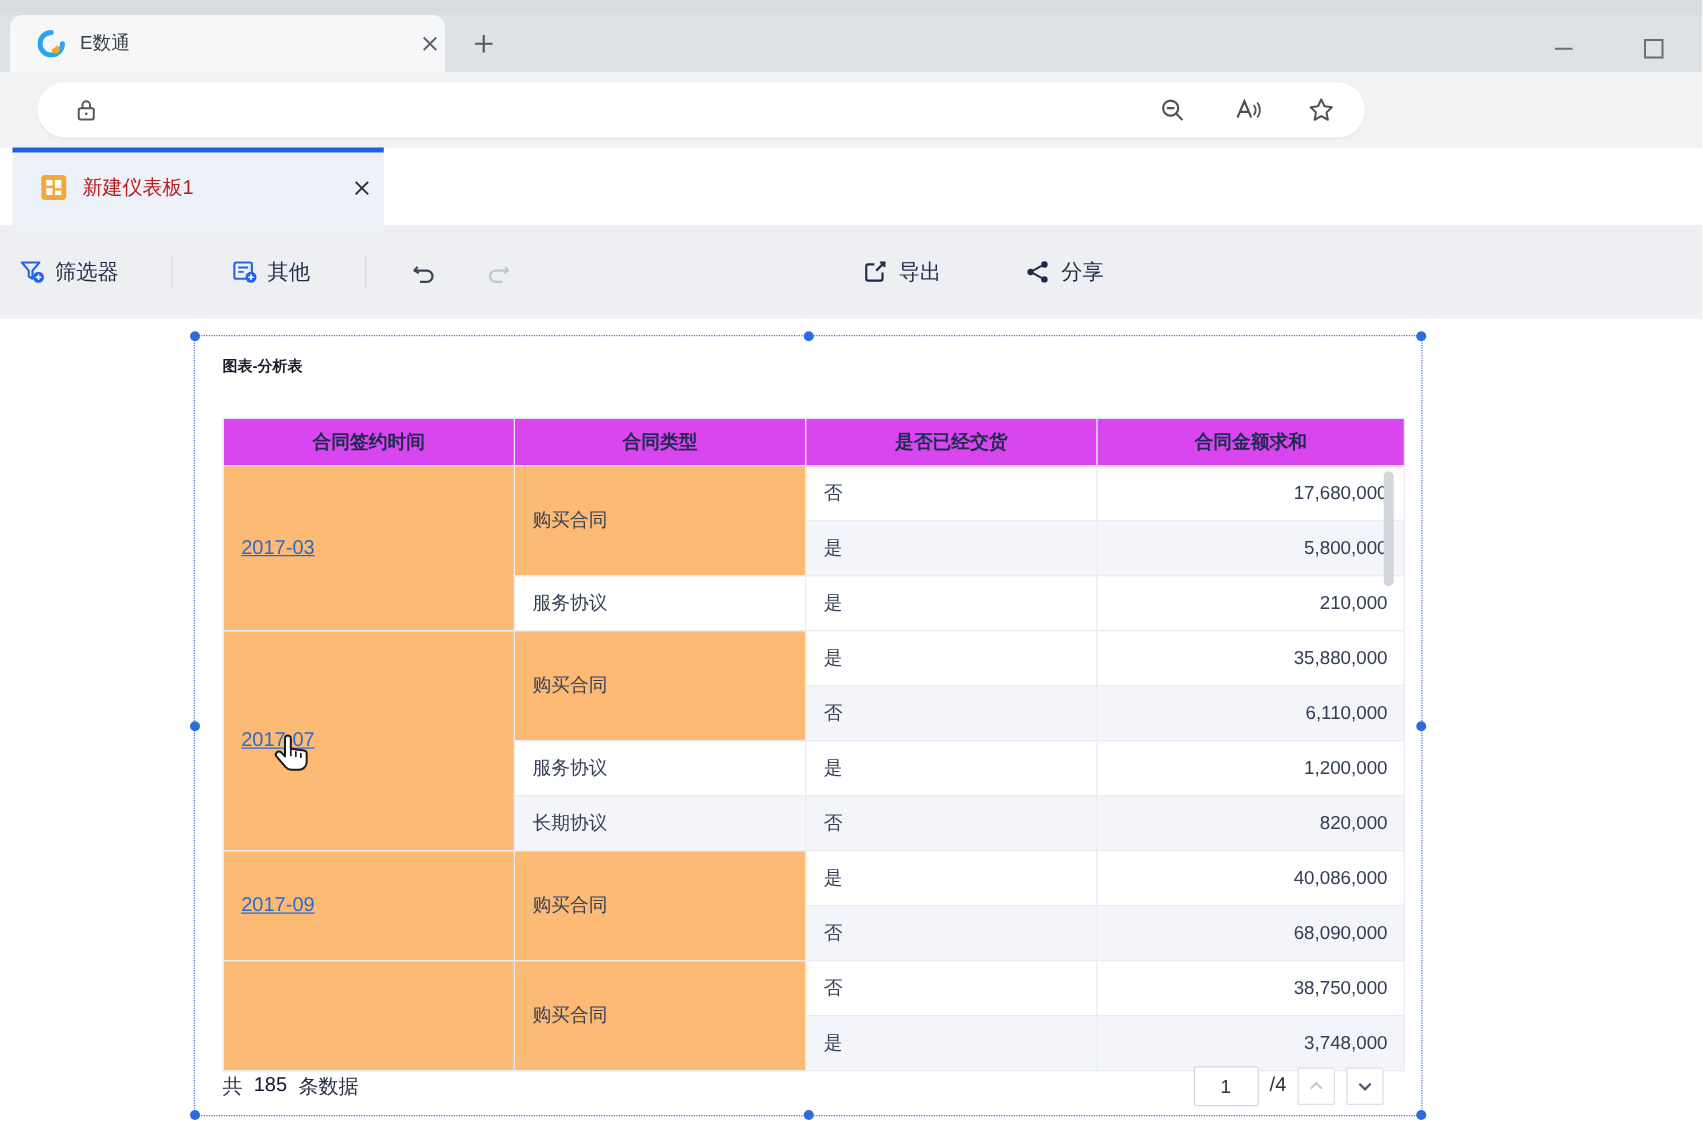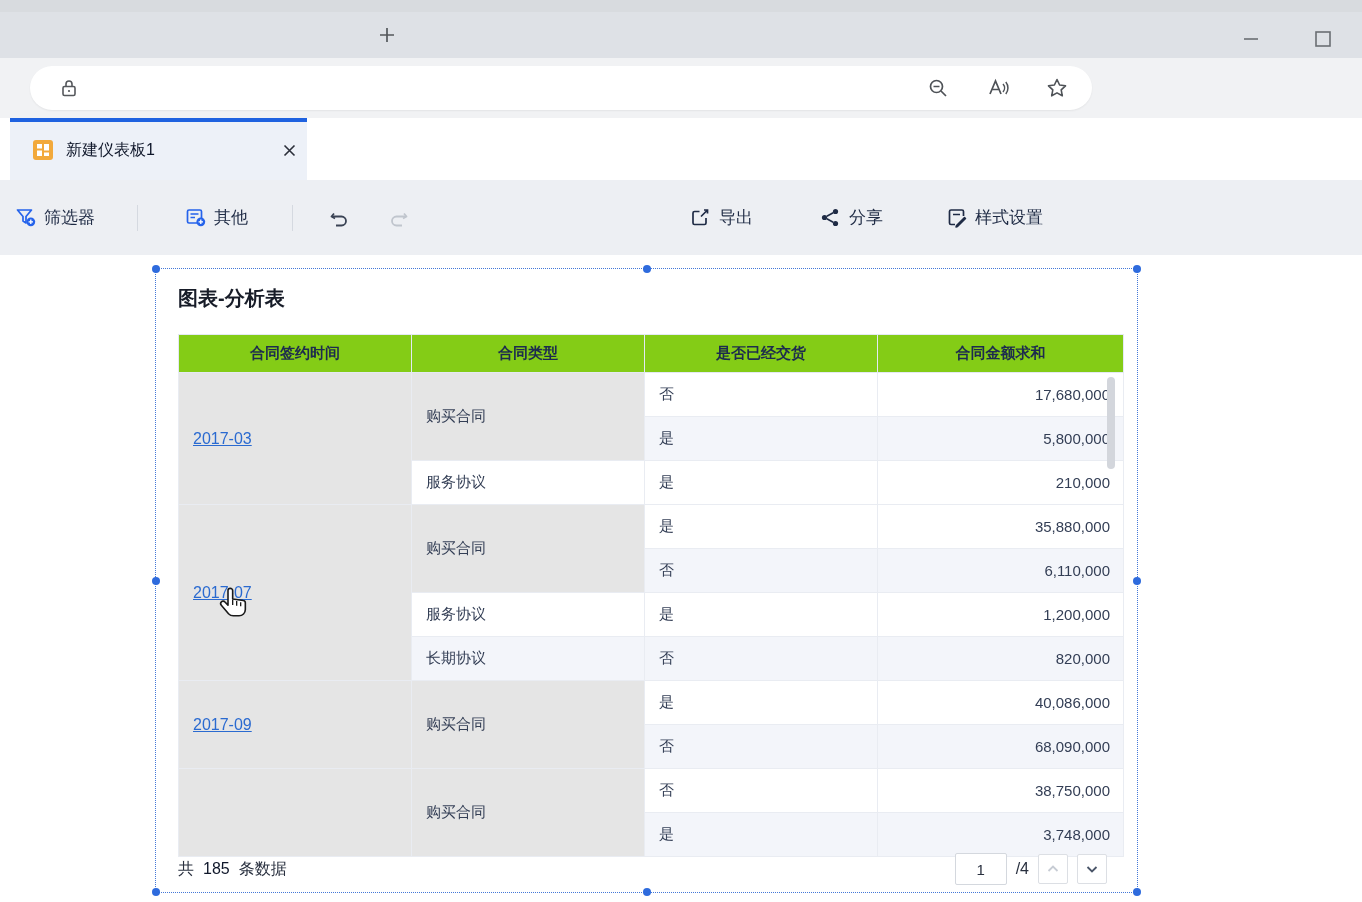--- a/index.html
+++ b/index.html
@@ -22,44 +22,44 @@
   .lock-icon{position:absolute;left:28px;top:11px;width:22px;height:22px;color:#55585c;}
   .url-text{position:absolute;left:74px;top:11px;font-size:17px;white-space:nowrap;color:#6b6f74;}
   .url-text .host{color:#1b1d1f;font-weight:700;}
   .pill-icon{position:absolute;top:10px;width:24px;height:24px;color:#4e5257;}
   .bar-icon{position:absolute;top:76px;width:26px;height:26px;color:#3e4247;}
 
   
   .doc-bar{position:absolute;left:0;top:118px;width:1362px;height:62px;background:#fff;}
   .doc-tab{position:absolute;left:10px;top:0;width:297px;height:62px;background:#edf1f8;border-top:4px solid #1f62e0;box-sizing:border-box;}
   .doc-tab-icon{position:absolute;left:22px;top:17px;width:22px;height:22px;}
-  .doc-tab-label{position:absolute;left:56px;top:18px;font-size:16px;color:#0f172a;}
+  .doc-tab-label{position:absolute;left:56px;top:18px;font-size:16px;color:#b91c1c;}
   .doc-tab-close{position:absolute;left:272px;top:21px;width:15px;height:15px;color:#2b2f3a;}
   .hdr-icon{position:absolute;top:138px;width:25px;height:25px;color:#1f2b4a;}
 
   
   .app-toolbar{position:absolute;left:0;top:180px;width:1362px;height:94px;background:#edeff3;}
   .tb-item{position:absolute;top:0;height:75px;display:flex;align-items:center;gap:8px;color:#1f2b45;font-size:17px;cursor:default;}
   .tb-icon{width:21px;height:21px;display:inline-block;}
   .tb-divider{position:absolute;top:25px;width:1px;height:26px;background:#d5d9e0;}
   .caret{width:0;height:0;border-left:6px solid transparent;border-right:6px solid transparent;border-top:7px solid #2b2f3a;margin-left:6px;}
   .save-btn{position:absolute;left:1250px;top:199px;width:100px;height:39px;background:#dde0e5;border-radius:3px;display:flex;align-items:center;justify-content:center;gap:8px;color:#aeb4bd;font-size:17px;}
   .save-btn .tb-icon{color:#aeb4bd;}
 
   
   .canvas{position:absolute;left:0;top:255px;width:1362px;height:647px;background:#fff;}
   .widget{position:absolute;left:155px;top:13px;width:983px;height:625px;border:1px dotted #4478d8;box-sizing:border-box;}
   .handle{position:absolute;width:8px;height:8px;border-radius:50%;background:#2e6bdd;}
-  .widget-title{position:absolute;left:22px;top:16px;font-size:20px;font-weight:700;color:#171c28;}
+  .widget-title{position:absolute;left:22px;top:16px;font-size:12px;font-weight:700;color:#171c28;}
 
   table.an-table{position:absolute;left:22px;top:65px;border-collapse:collapse;table-layout:fixed;width:941px;font-size:15px;color:#333e55;}
-  .an-table th{height:37px;background:#84cc16;color:#1d2b4e;font-weight:700;border:1px solid #e4e9f3;font-size:15px;text-align:center;padding:0;}
+  .an-table th{height:37px;background:#d946ef;color:#1d2b4e;font-weight:700;border:1px solid #e4e9f3;font-size:15px;text-align:center;padding:0;}
   .an-table td{height:43px;border:1px solid #e9ecf2;padding:0 14px;background:transparent;}
   .an-table tr.stripe{background:#f3f5fa;}
-  .an-table td.span{background:#e5e5e5;}
+  .an-table td.span{background:#fdba74;}
   .an-table .w1{width:232px;} .an-table .w2{width:232px;} .an-table .w3{width:232px;} .an-table .w4{width:245px;}
   .an-table td.col-amount{text-align:right;padding-right:13px;}
   .an-table a{color:#2a6ad0;text-decoration:underline;font-size:16px;}
 
   .scroll-thumb{position:absolute;left:951px;top:108px;width:8px;height:92px;border-radius:4px;background:#d3d6dc;}
 
   .tbl-footer{position:absolute;left:22px;top:580px;width:939px;height:40px;}
   .total-line{position:absolute;left:0;top:0;height:40px;display:flex;align-items:center;gap:9px;font-size:16px;color:#29303f;}
   .total-count{color:#0f172a;}
   .pager{position:absolute;right:10px;top:0;height:40px;display:flex;align-items:center;gap:9px;}
@@ -72,20 +72,35 @@
   svg{display:block;}
 </style>
 </head>
 <body>
 
 <div class="stage">
 
   <div class="top-strip"></div>
 
   <div class="tab-strip">
+    <div class="browser-tab">
+      <span class="favicon">
+        <svg viewBox="0 0 22 22" width="22" height="22">
+          <path d="M11 2 a9 9 0 1 0 9 9" fill="none" stroke="#2aa3f0" stroke-width="4" stroke-linecap="round"></path>
+          <circle cx="14.5" cy="15.5" r="3.2" fill="#f5a623"></circle>
+          <circle cx="11" cy="11" r="4.2" fill="#f6f7f8"></circle>
+        </svg>
+      </span>
+      <span class="tab-title">E数通</span>
+      <span class="tab-close">
+        <svg viewBox="0 0 16 16" width="16" height="16">
+            <path d="M3 3 L13 13 M13 3 L3 13" stroke="currentColor" stroke-width="1.6" fill="none"></path>
+          </svg>
+      </span>
+    </div>
     <span class="new-tab">
       <svg viewBox="0 0 18 18" width="18" height="18">
           <path d="M9 2 V16 M2 9 H16" stroke="currentColor" stroke-width="1.7" fill="none"></path>
         </svg>
     </span>
     <span class="win-btn win-min">
       <svg viewBox="0 0 24 24" width="24" height="24">
           <path d="M5 12 H19" stroke="currentColor" stroke-width="1.6"></path>
         </svg>
     </span>
@@ -250,30 +265,20 @@
     <div class="tb-item" style="left:820px">
       <span class="tb-icon">
         <svg viewBox="0 0 21 21" width="21" height="21">
           <circle cx="15.5" cy="4.5" r="2.6" fill="#1f2b45"></circle>
           <circle cx="4.5" cy="10.5" r="2.6" fill="#1f2b45"></circle>
           <circle cx="15.5" cy="16.5" r="2.6" fill="#1f2b45"></circle>
           <path d="M6.8 9.3 L13.2 5.7 M6.8 11.7 L13.2 15.3" stroke="#1f2b45" stroke-width="1.6"></path>
         </svg>
       </span>
       <span>分享</span>
-    </div>
-    <div class="tb-item" style="left:946px">
-      <span class="tb-icon">
-        <svg viewBox="0 0 21 21" width="21" height="21">
-          <path d="M17.5 9 V4.5 a1.5 1.5 0 0 0 -1.5 -1.5 H5 a1.5 1.5 0 0 0 -1.5 1.5 V16 a1.5 1.5 0 0 0 1.5 1.5 H9" fill="none" stroke="#1f2b45" stroke-width="1.7"></path>
-          <path d="M18.5 10.5 L12.5 16.5 L10.5 18.5 L10 20 L11.5 19.5 L13.5 17.5 L19.5 11.5 Z" fill="none" stroke="#1f2b45" stroke-width="1.5" stroke-linejoin="round"></path>
-          <path d="M7 7.5 L14 7.5" stroke="#1f2b45" stroke-width="1.5"></path>
-        </svg>
-      </span>
-      <span>样式设置</span>
     </div>
     <div class="save-btn">
       <span class="tb-icon">
         <svg viewBox="0 0 21 21" width="21" height="21">
           <path d="M3.5 5 a1.5 1.5 0 0 1 1.5 -1.5 H14 L17.5 7 V16 a1.5 1.5 0 0 1 -1.5 1.5 H5 a1.5 1.5 0 0 1 -1.5 -1.5 Z" fill="none" stroke="currentColor" stroke-width="1.7"></path>
           <path d="M7 3.5 V8 H13.5 V3.8" fill="none" stroke="currentColor" stroke-width="1.5"></path>
         </svg>
       </span>
       <span>保存</span>
     </div>

